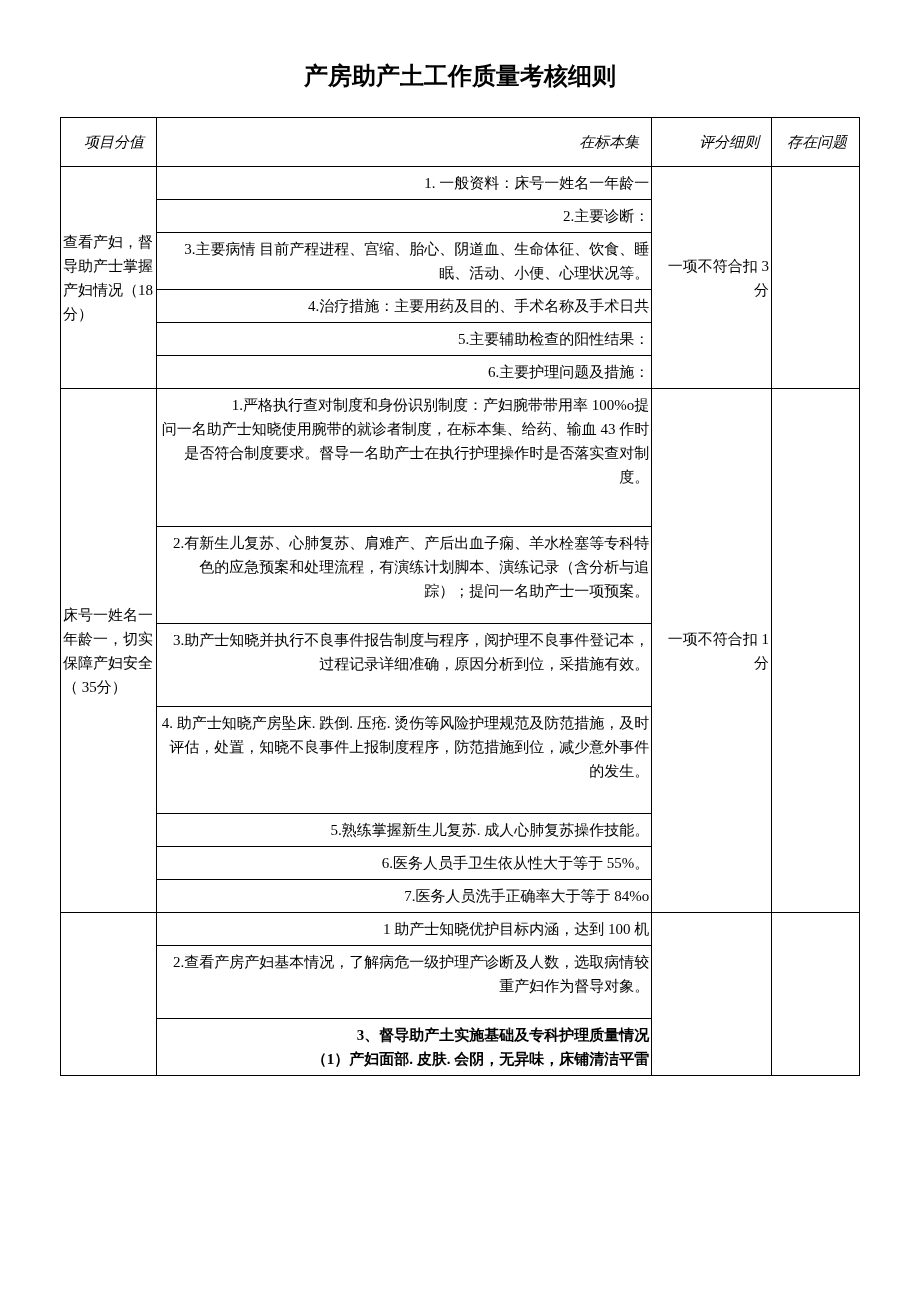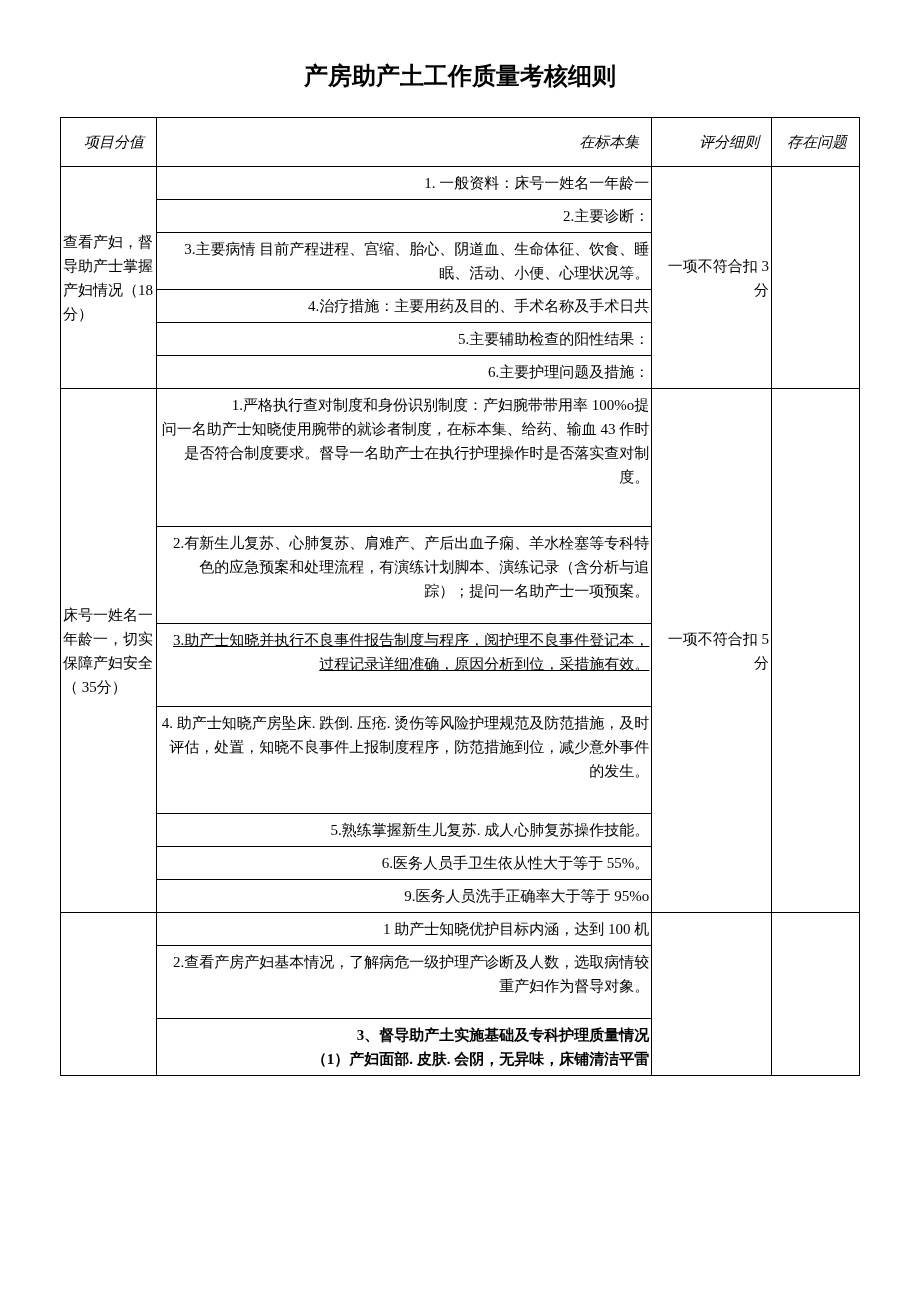--- a/index.html
+++ b/index.html
@@ -84,40 +84,40 @@
     </tr>
     <tr>
       <td>6.主要护理问题及措施：</td>
     </tr>
 
     <tr>
       <td rowspan="7" class="center vcenter" style="white-space: pre-line;">床号一姓名一年龄一，切实保障产妇安全
 （ 35分）</td>
       <td style="white-space: pre-line; padding-bottom: 37px;">1.严格执行查对制度和身份识别制度：产妇腕带带用率 100%o提
 问一名助产士知晓使用腕带的就诊者制度，在标本集、给药、输血 43 作时是否符合制度要求。督导一名助产士在执行护理操作时是否落实查对制度。</td>
-      <td rowspan="7" class="vcenter">一项不符合扣 5 分</td>
+      <td rowspan="7" class="vcenter">一项不符合扣 1 分</td>
       <td rowspan="7"></td>
     </tr>
     <tr>
       <td style="padding-bottom: 20px;">2.有新生儿复苏、心肺复苏、肩难产、产后出血子痫、羊水栓塞等专科特色的应急预案和处理流程，有演练计划脚本、演练记录（含分析与追踪）；提问一名助产士一项预案。</td>
     </tr>
     <tr>
-      <td style="padding-bottom: 30px; text-decoration: underline;">3.助产士知晓并执行不良事件报告制度与程序，阅护理不良事件登记本，过程记录详细准确，原因分析到位，采措施有效。</td>
+      <td style="padding-bottom: 30px;">3.助产士知晓并执行不良事件报告制度与程序，阅护理不良事件登记本，过程记录详细准确，原因分析到位，采措施有效。</td>
     </tr>
     <tr>
       <td style="padding-bottom: 30px;">4. 助产士知晓产房坠床. 跌倒. 压疮. 烫伤等风险护理规范及防范措施，及时评估，处置，知晓不良事件上报制度程序，防范措施到位，减少意外事件的发生。</td>
     </tr>
     <tr>
       <td>5.熟练掌握新生儿复苏. 成人心肺复苏操作技能。</td>
     </tr>
     <tr>
       <td>6.医务人员手卫生依从性大于等于 55%。</td>
     </tr>
     <tr>
-      <td>9.医务人员洗手正确率大于等于 95%o</td>
+      <td>7.医务人员洗手正确率大于等于 84%o</td>
     </tr>
 
     <tr>
       <td rowspan="3" class="center vcenter"></td>
       <td>1 助产士知晓优护目标内涵，达到 100 机</td>
       <td rowspan="3" class="vcenter"></td>
       <td rowspan="3"></td>
     </tr>
     <tr>
       <td style="padding-bottom: 20px; margin-left: 40px;">2.查看产房产妇基本情况，了解病危一级护理产诊断及人数，选取病情较重产妇作为督导对象。</td>

